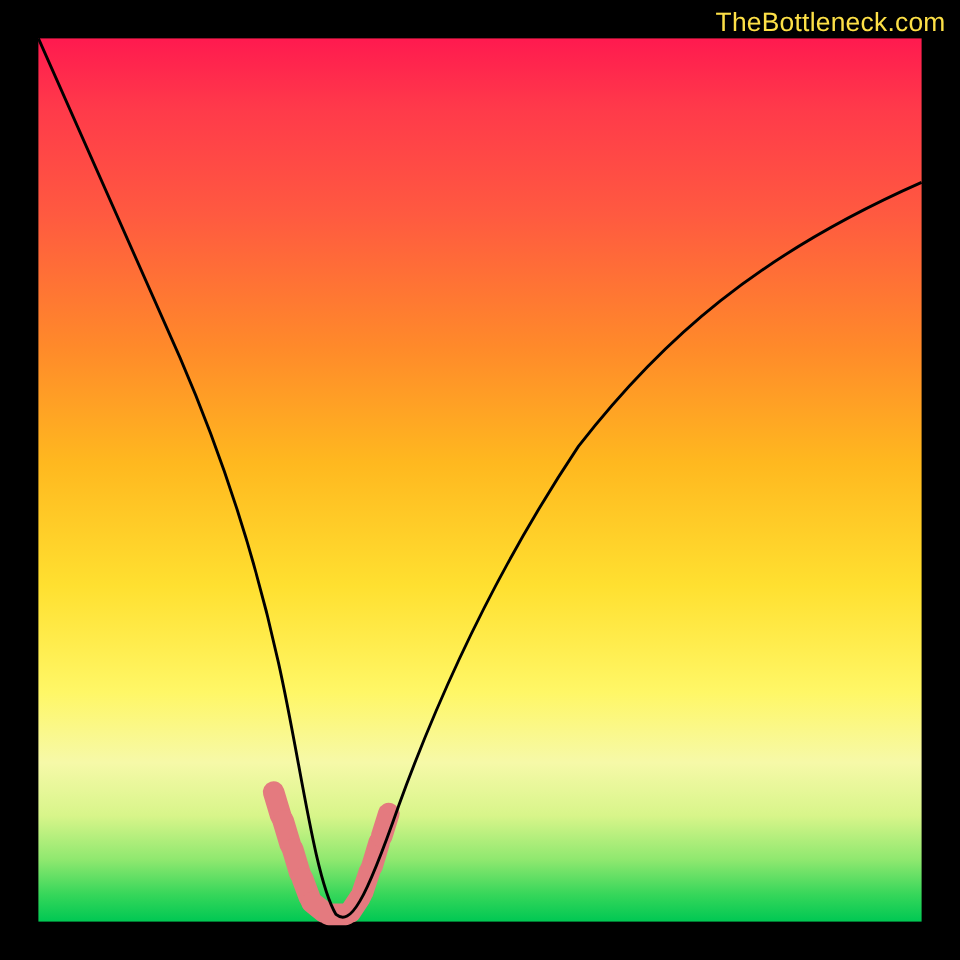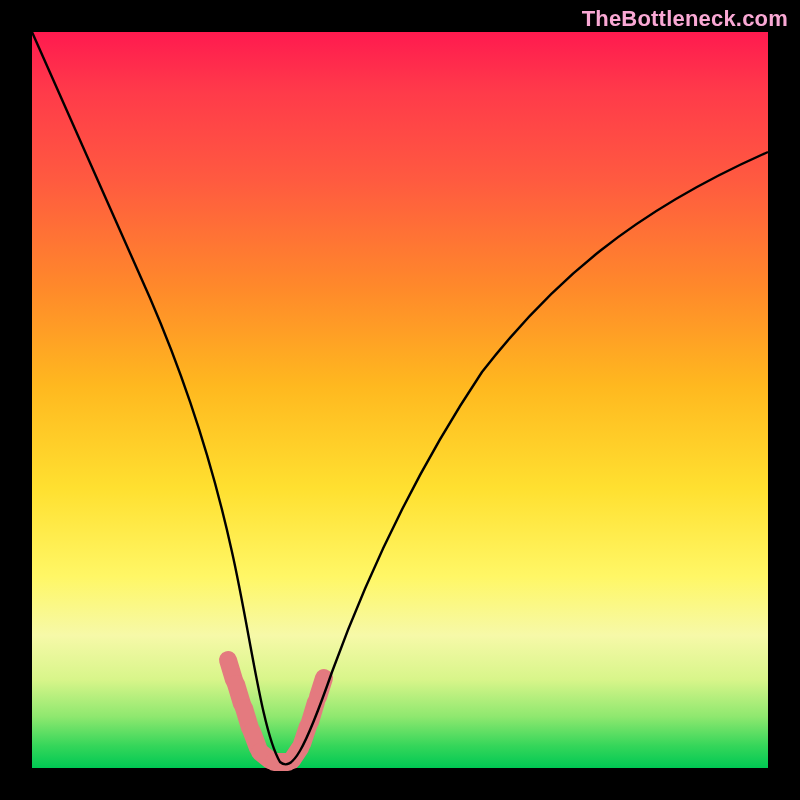--- a/index.html
+++ b/index.html
@@ -40,22 +40,22 @@
       #35d65a 97%,
       #00c853 100%
     );
   }
   .watermark {
     position: absolute;
     top: 6px;
     right: 12px;
     font-family: Arial, Helvetica, sans-serif;
     font-size: 22px;
-    font-weight: 700;
-    color: #f9a8d4;
+    font-weight: 400;
+    color: #fde047;
     letter-spacing: 0.2px;
     user-select: none;
   }
   svg.curve {
     position: absolute;
     left: 0;
     top: 0;
     width: 736px;
     height: 736px;
     overflow: visible;

